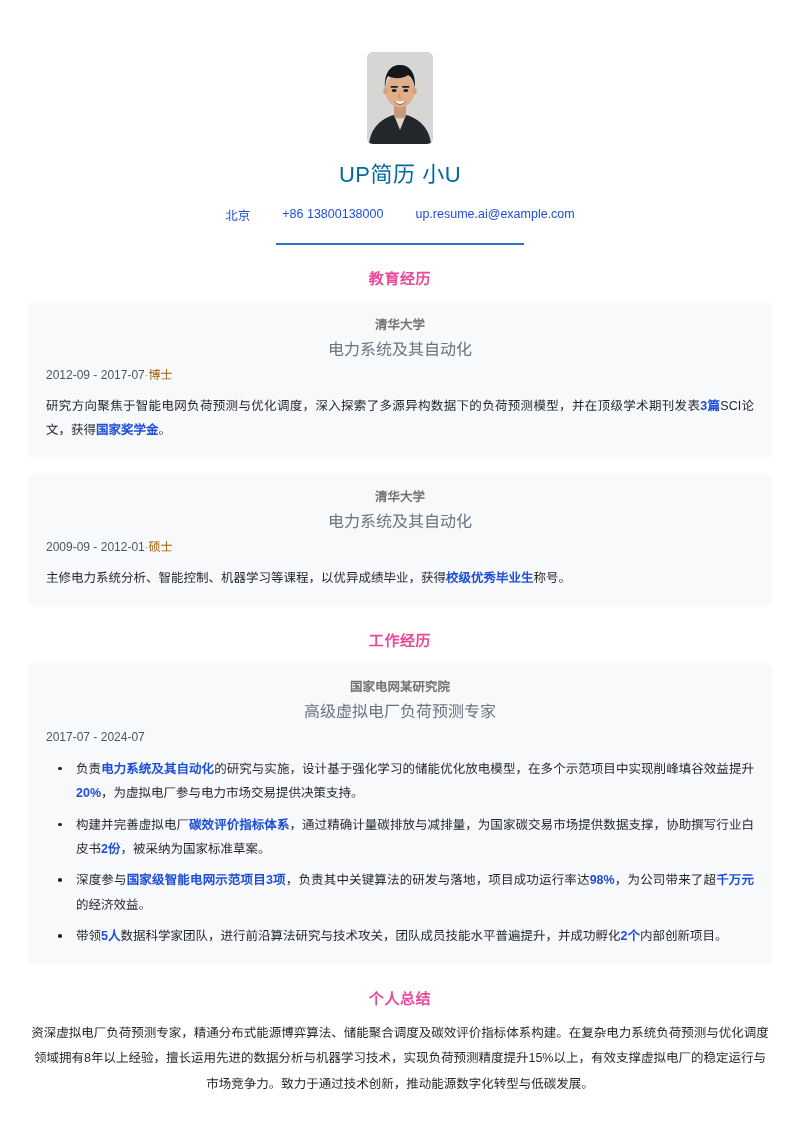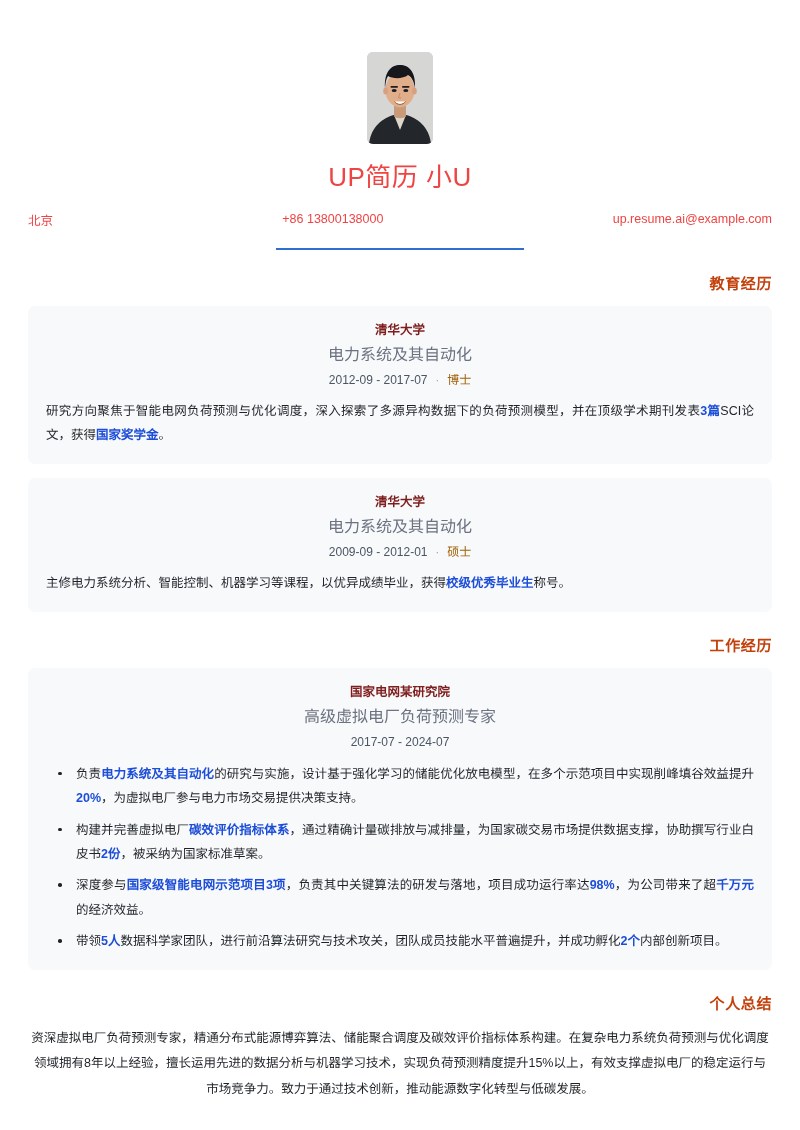--- a/index.html
+++ b/index.html
@@ -39,91 +39,90 @@
     overflow: hidden;
     background: #d8d8d6;
     position: relative;
     display: block;
   }
 
   .avatar svg { display: block; width: 100%; height: 100%; }
 
   .name {
     margin-top: 17px;
-    font-size: 26px;
+    font-size: 22px;
     font-weight: 400;
     letter-spacing: 0.5px;
-    color: #ef4444;
+    color: #0369a1;
     line-height: 1.25;
   }
 
   .contact-row {
     margin-top: 16px;
     display: flex;
-    justify-content: space-between;
+    justify-content: center;
     align-items: center;
     gap: 32px;
     font-size: 12.5px;
-    color: #ef4444;
+    color: #1d4ed8;
   }
 
   .contact-row .contact-item { white-space: nowrap; }
 
   .header-rule {
     width: 248px;
     height: 2px;
     background: #2f6fd0;
     margin: 19px auto 0;
     border: 0;
   }
 
   
   .section { margin-top: 22px; }
 
   .section-title {
-    text-align: right;
-    color: #c2410c;
+    text-align: center;
+    color: #ec4899;
     font-size: 15px;
     font-weight: 700;
     letter-spacing: 0.6px;
     margin-bottom: 13px;
   }
 
   .card {
     background: #f8f9fb;
     border-radius: 7px;
     padding: 14px 18px 16px;
     margin-bottom: 14px;
   }
 
   .card:last-child { margin-bottom: 0; }
 
   .entry-head { text-align: center; }
 
   .entry-org {
     font-size: 12.5px;
     font-weight: 700;
-    color: #7f1d1d;
+    color: #737373;
     line-height: 1.7;
   }
 
   .entry-sub {
     font-size: 16px;
     color: #6b7280;
     line-height: 1.75;
   }
 
   .entry-meta {
     font-size: 12px;
     color: #4b5563;
     line-height: 1.85;
     display: flex;
-    justify-content: center;
     align-items: center;
-    gap: 8px;
+    gap: 0;
   }
 
   .entry-meta .dot { color: #9aa0a6; font-size: 11px; }
   .entry-meta .degree { color: #a16207; }
 
   .entry-desc {
     margin-top: 8px;
     font-size: 12.5px;
     line-height: 1.95;
     color: #1f2328;

